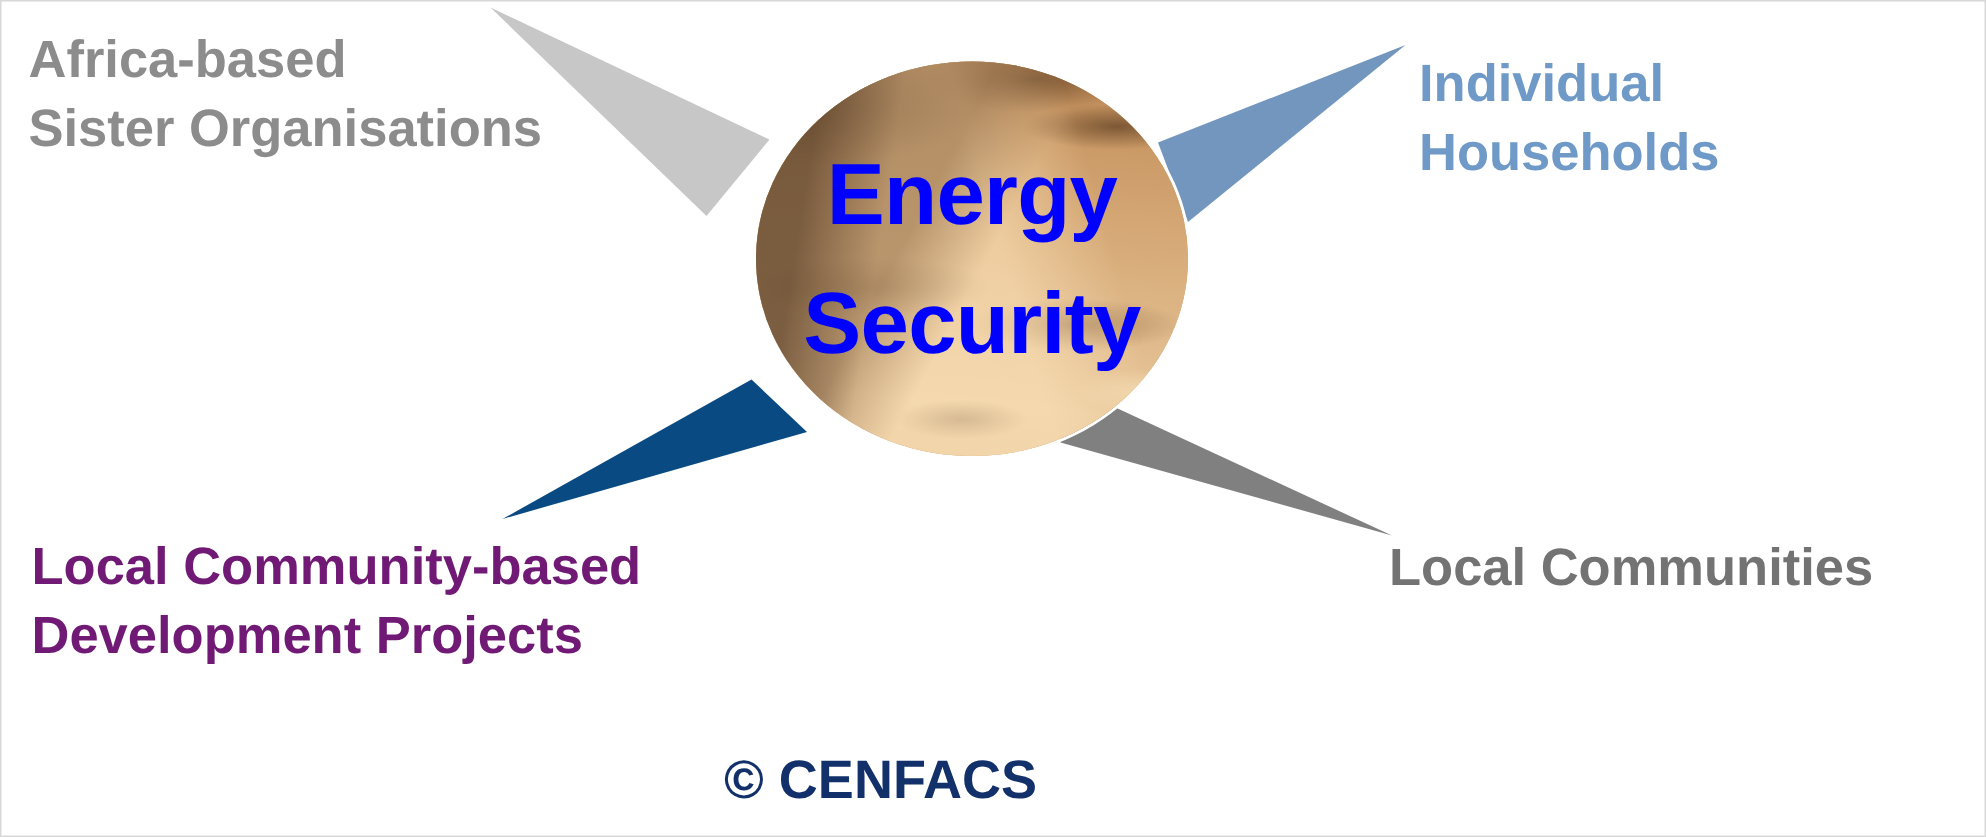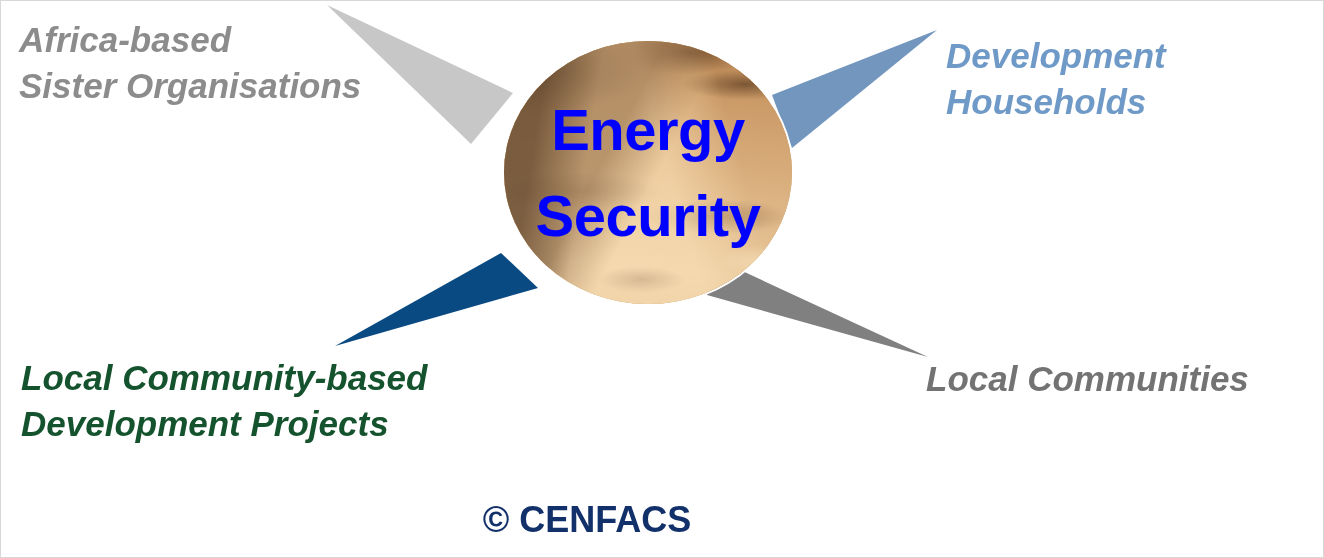--- a/index.html
+++ b/index.html
@@ -80,25 +80,24 @@
   }
   .hub-line.l2 { margin-top: 24px; }
 
   
   .node-label {
     position: absolute;
     font-weight: bold;
     font-size: 35px;
     line-height: 1.32;
     white-space: pre-line;
-    font-style: italic;
   }
   #label-top-left     { left: 18px;  top: 16px;   color: #8c8c8c; }
   #label-top-right    { left: 945px; top: 32px;   color: #6f9ac7; }
-  #label-bottom-left  { left: 20px;  top: 354px;  color: #14532d; }
+  #label-bottom-left  { left: 20px;  top: 354px;  color: #701a75; }
   #label-bottom-right { left: 925px; top: 355px;  color: #737373; }
 
   
   #footer-credit {
     position: absolute;
     left: 0;
     top: 498px;
     width: 1172px;
     text-align: center;
     color: #12306a;
@@ -122,21 +121,21 @@
     <div class="hub-texture"></div>
   </div>
   <div class="hub-label" style="position:absolute;left:473px;top:40px;">
     <div class="hub-line l1">Energy</div>
     <div class="hub-line l2">Security</div>
   </div>
 
   <div class="node-label" id="label-top-left">Africa-based
 Sister Organisations</div>
 
-  <div class="node-label" id="label-top-right">Development
+  <div class="node-label" id="label-top-right">Individual
 Households</div>
 
   <div class="node-label" id="label-bottom-left">Local Community-based
 Development Projects</div>
 
   <div class="node-label" id="label-bottom-right">Local Communities</div>
 
   <div id="footer-credit">© CENFACS</div>
 
 </div>

